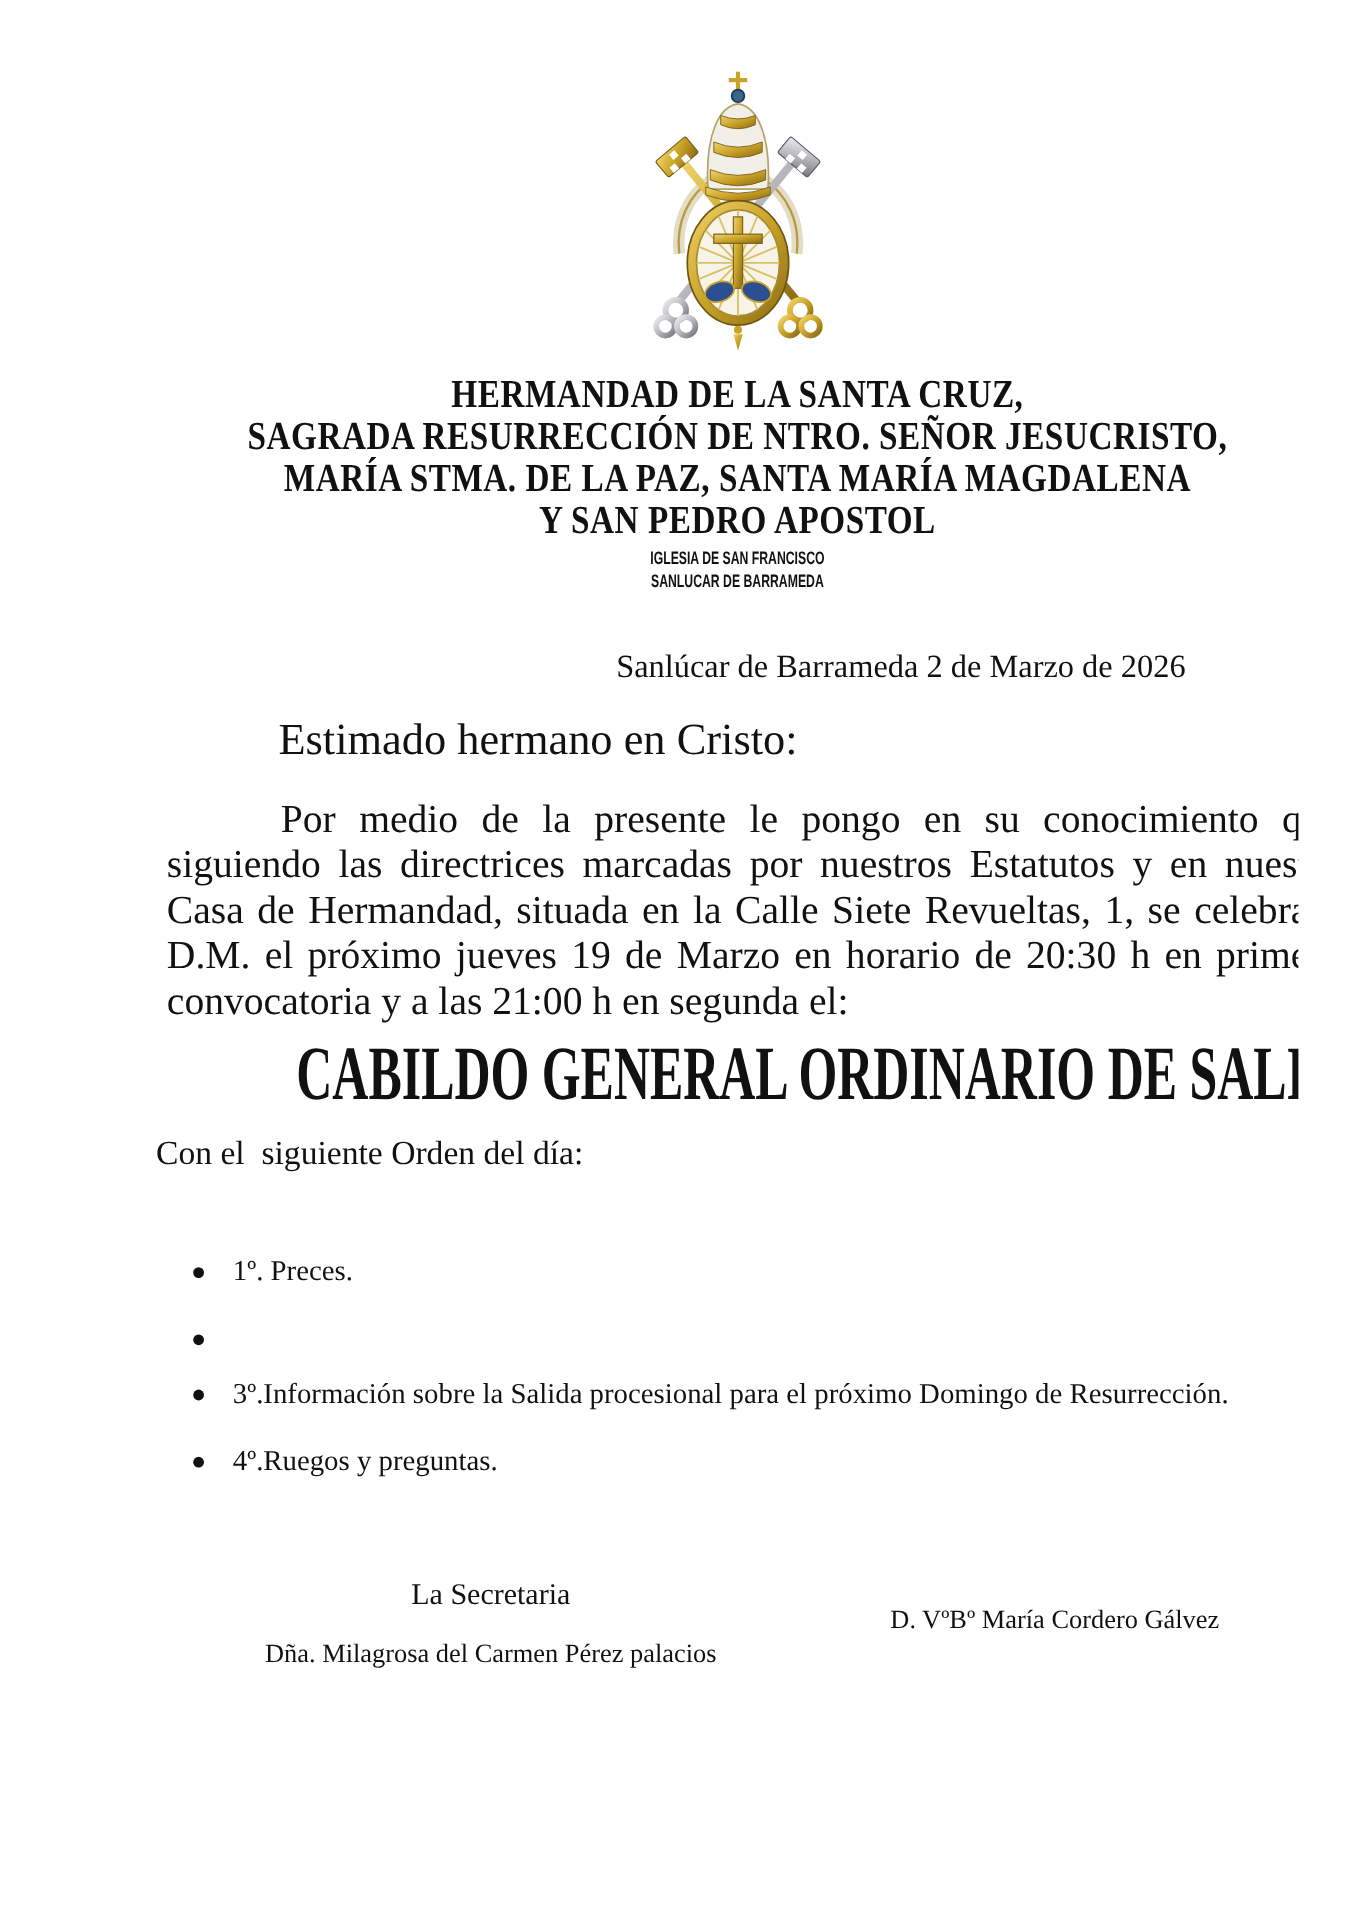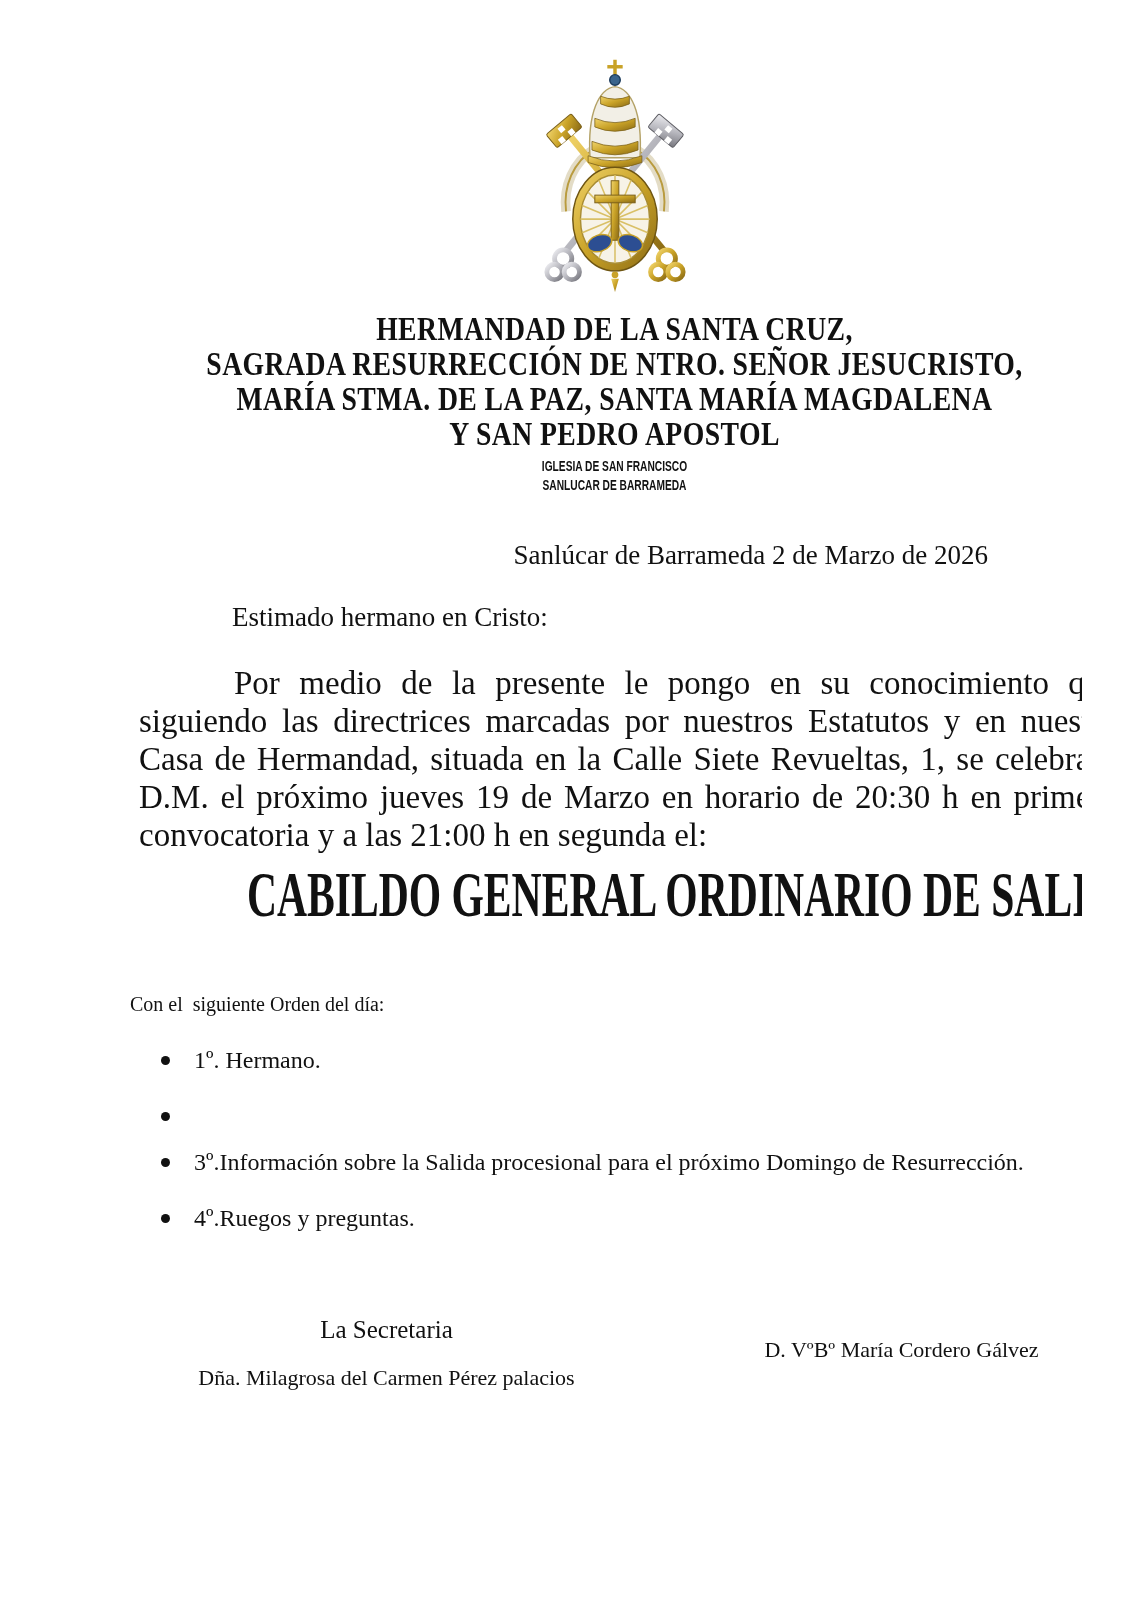--- a/index.html
+++ b/index.html
@@ -32,50 +32,50 @@
     font-weight:bold;
     font-size:15px;line-height:19px;
     white-space:nowrap;
     transform:scaleX(0.68);
     transform-origin:50% 50%;
   }
   .org-sub-block{margin-top:4px;}
 
   
   .dateline{top:540px;left:0;right:94px;text-align:right;font-size:27px;line-height:30px;padding-left:24px;}
-  .salutation{top:602px;left:183px;font-size:27px;line-height:30px;}
+  .salutation{top:602px;left:183px;font-size:37px;line-height:30px;}
   .body-par{
     top:664px;left:80px;width:977px;
     font-size:33px;line-height:38px;
     text-align:justify;text-indent:95px;margin-left:10px;
   }
   .main-heading{
     top:863px;left:0;width:1131px;
     text-align:center;font-weight:bold;
     font-size:64px;line-height:64px;
     white-space:nowrap;
     transform:scaleX(0.65);
     transform-origin:50% 50%;
   }
-  .agenda-intro{top:989px;left:81px;font-size:20px;line-height:30px;white-space:pre;text-align:right;}
+  .agenda-intro{top:947px;left:81px;font-size:28px;line-height:30px;white-space:pre;text-align:right;}
 
   .agenda-list{top:1045px;left:112px;width:980px;}
   .agenda-item{display:flex;align-items:flex-start;margin-bottom:26px;}
   .bullet-dot{
     width:9px;height:9px;border-radius:50%;
     background:#111111;
     margin-top:11px;
     flex:0 0 9px;
   }
   .agenda-text{margin-left:24px;font-size:24px;line-height:30px;}
 
   
   .signatures{
     top:1316px;left:80px;width:985px;
-    display:flex;justify-content:space-between;
+    display:flex;justify-content:center;
   }
   .sig-col-left{width:515px;text-align:center;}
   .sig-col-right{width:425px;text-align:center;}
   .sig-role{font-size:25px;line-height:28px;}
   .sig-name{font-size:22px;line-height:28px;margin-top:20px;}
 </style>
 </head>
 <body>
 
 <div class="page">
@@ -186,21 +186,21 @@
 
   <div class="abs body-par">Por medio de la presente le pongo en su conocimiento que siguiendo las directrices marcadas por nuestros Estatutos y en nuestra Casa de Hermandad, situada en la Calle Siete Revueltas, 1, se celebrará D.M. el próximo jueves 19 de Marzo en horario de 20:30 h en primera convocatoria y a las 21:00 h en segunda el:</div>
 
   <div class="abs main-heading">CABILDO GENERAL ORDINARIO DE SALIDA</div>
 
   <div class="abs agenda-intro">Con el  siguiente Orden del día:</div>
 
   <div class="abs agenda-list">
     <div class="agenda-item">
       <span class="bullet-dot"></span>
-      <span class="agenda-text">1º. Hermano.</span>
+      <span class="agenda-text">1º. Preces.</span>
     </div>
     <div class="agenda-item">
       <span class="bullet-dot"></span>
     </div>
     <div class="agenda-item">
       <span class="bullet-dot"></span>
       <span class="agenda-text">3º.Información sobre la Salida procesional para el próximo Domingo de Resurrección.</span>
     </div>
     <div class="agenda-item">
       <span class="bullet-dot"></span>

